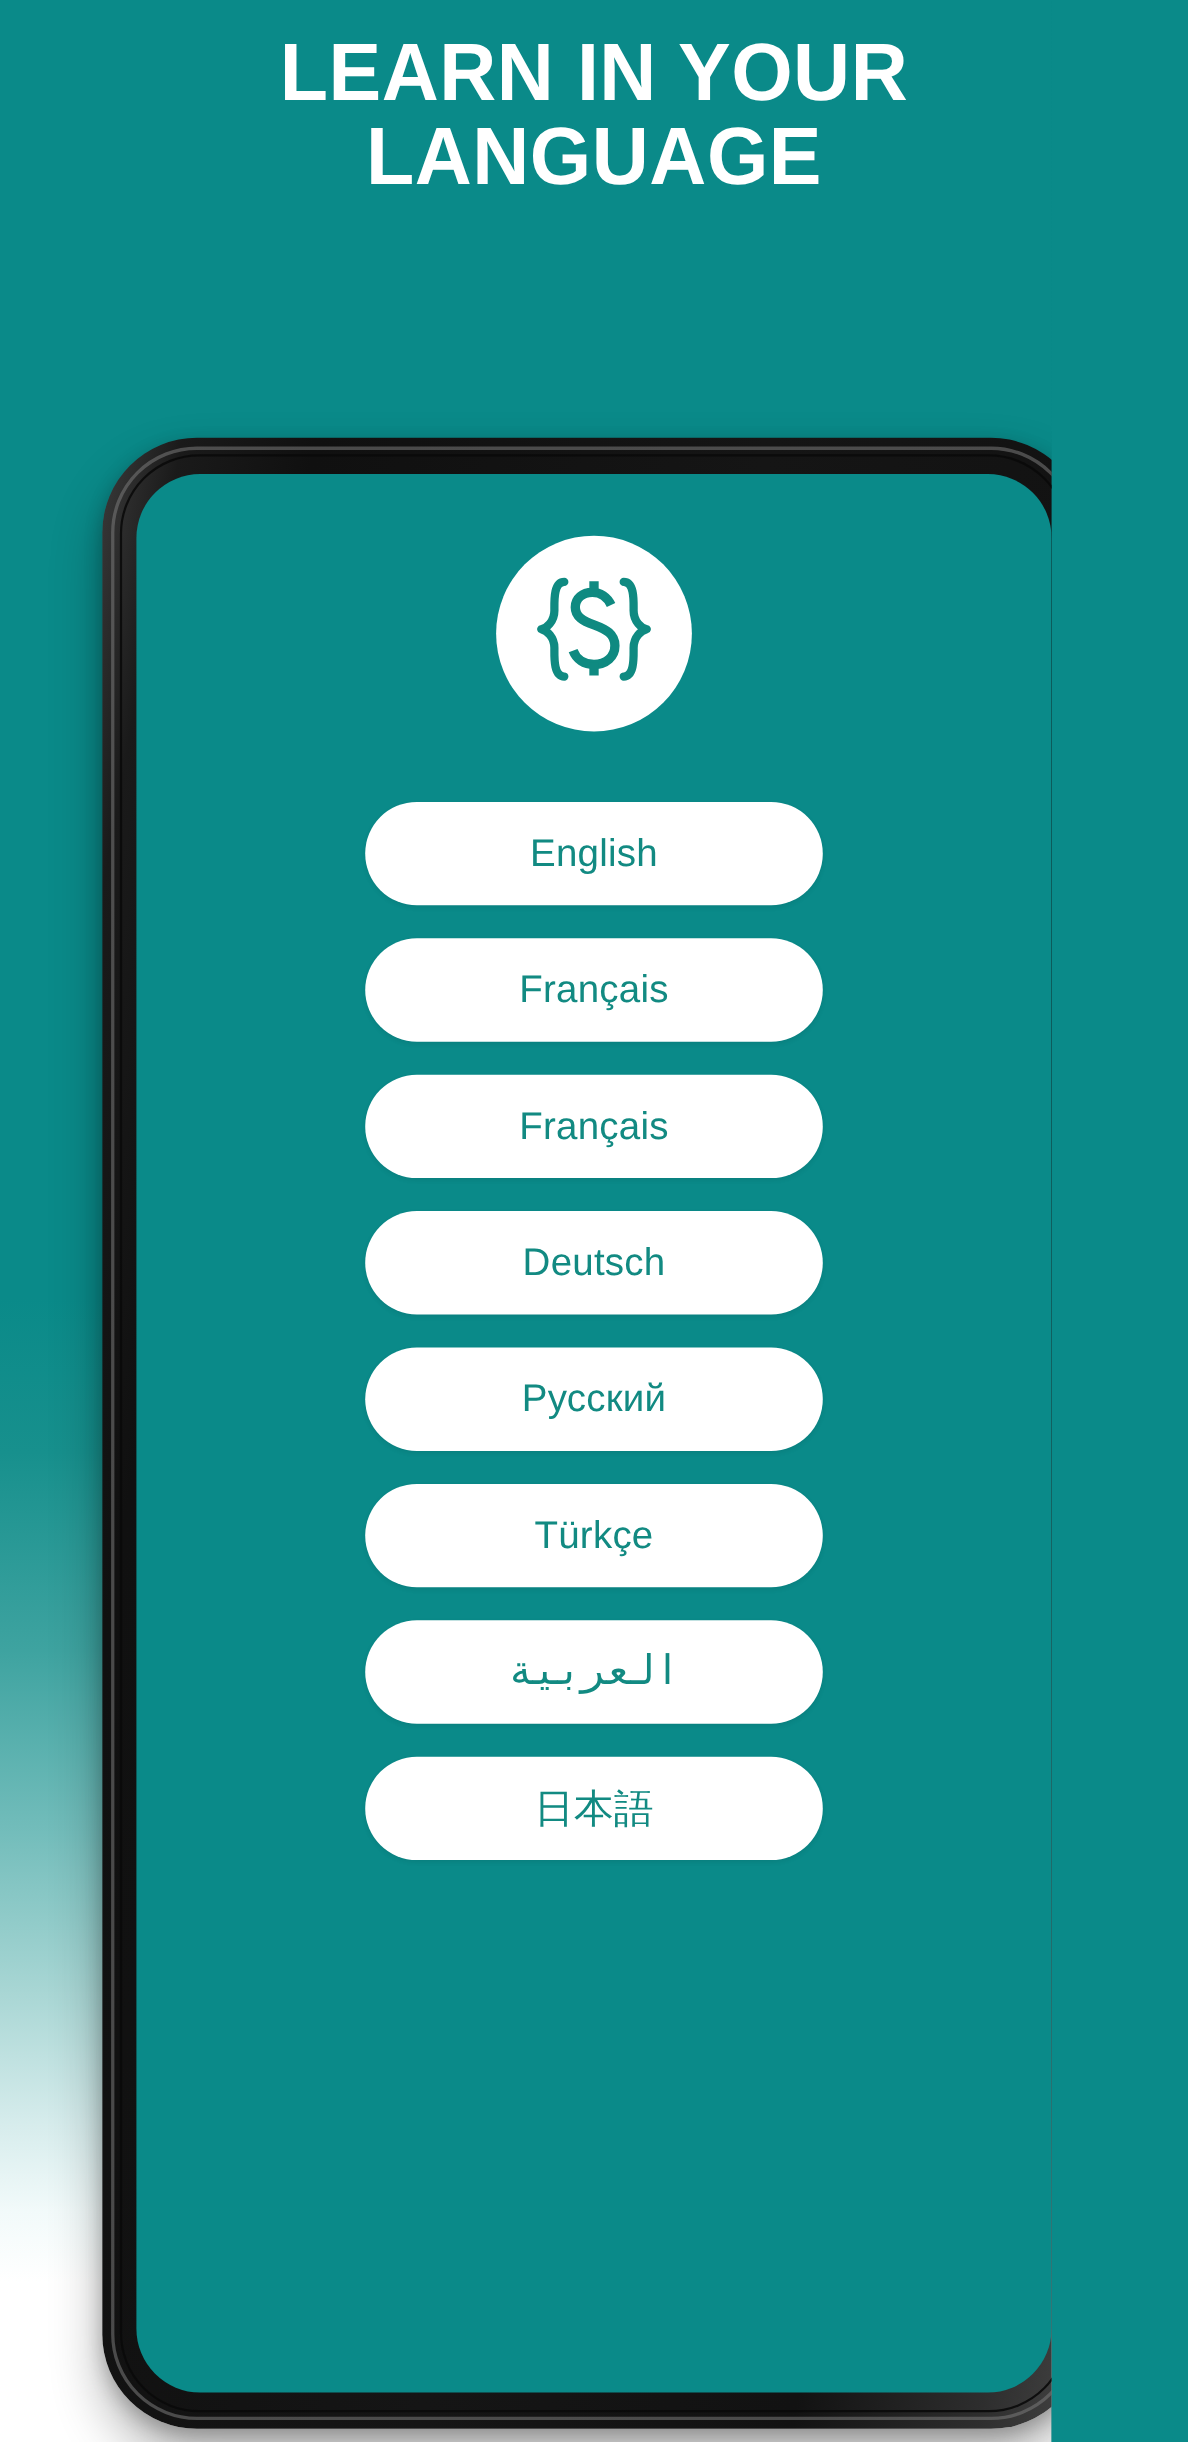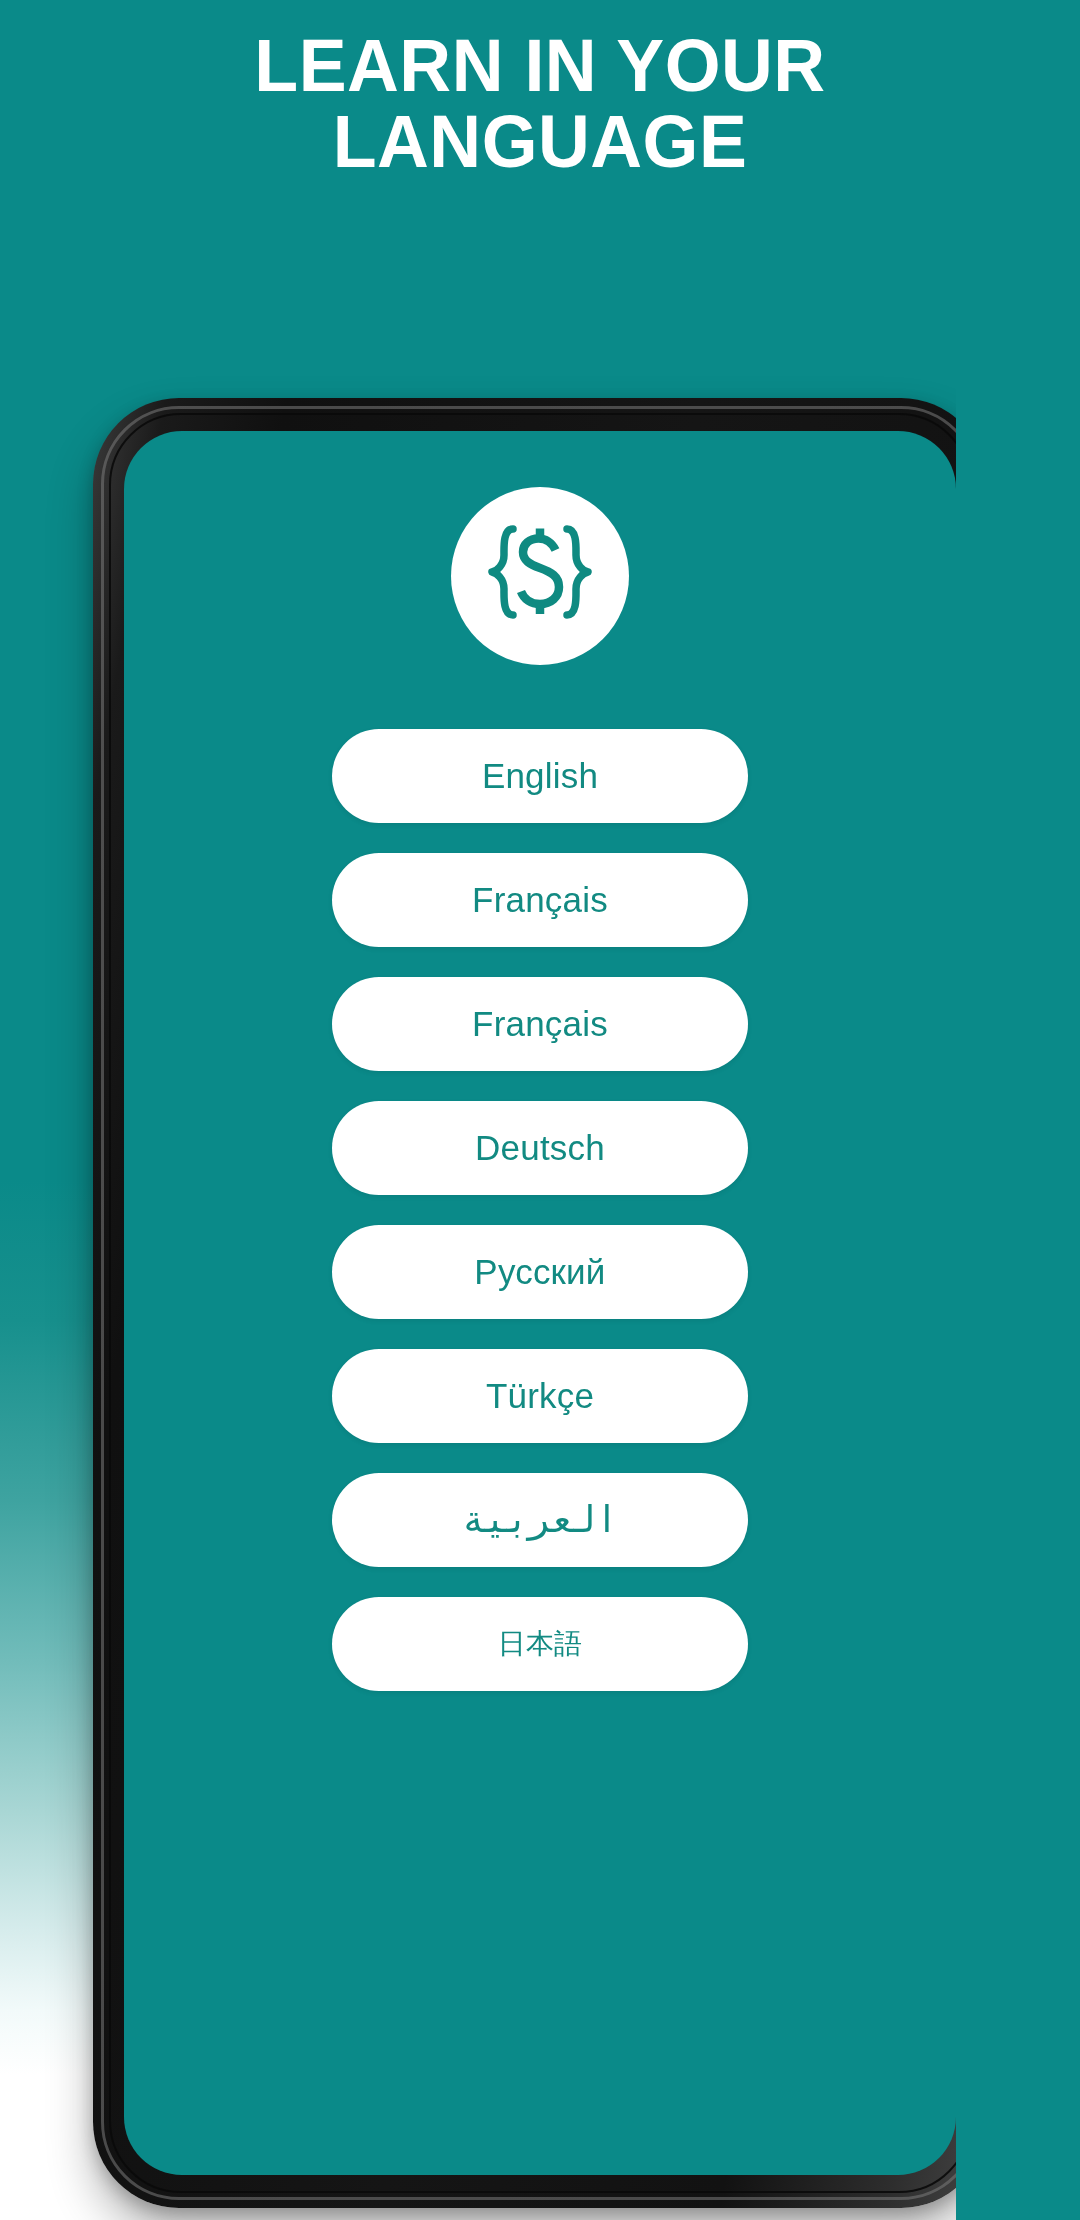--- a/index.html
+++ b/index.html
@@ -189,21 +189,21 @@
     padding: 0;
     box-shadow: 0 2px 5px rgba(0, 0, 0, 0.08);
     -webkit-font-smoothing: antialiased;
   }
   .lang-btn.rtl {
     direction: rtl;
     font-size: 37px;
     font-family: Liberation Mono, monospace;
   }
   .lang-btn.cjk {
-    font-size: 28px;
+    font-size: 36px;
     font-family: Liberation Serif, serif;
   }
 </style>
 </head>
 <body>
 
 <div id="canvas">
 
   <div id="bg-gradient"></div>
 

